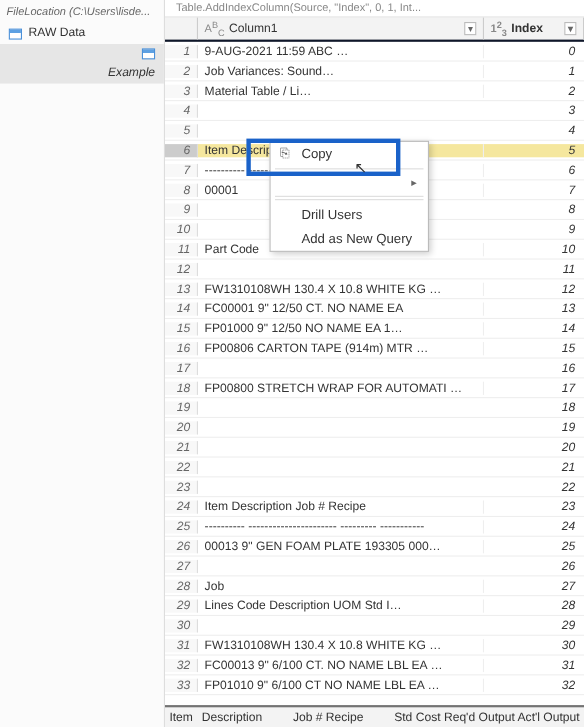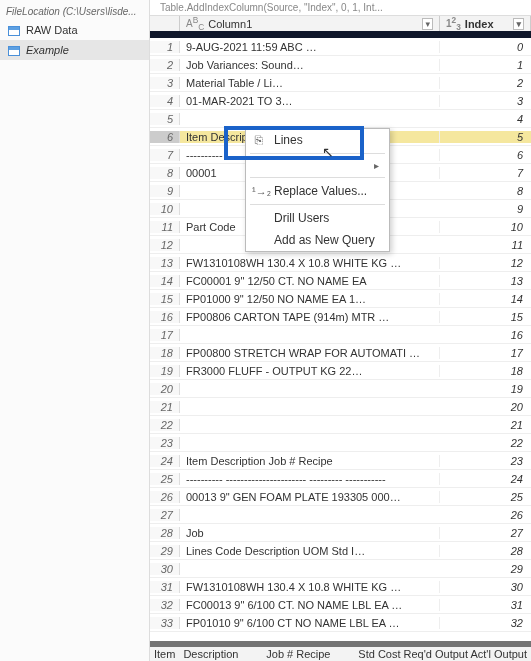--- a/index.html
+++ b/index.html
@@ -1,25 +1,25 @@
 <!DOCTYPE html>
 <html><head>
 <meta charset="utf-8">
 <style>
 * { box-sizing: border-box; margin: 0; padding: 0; font-family: "Segoe UI", Arial, sans-serif; }
 body { width: 531px; height: 661px; overflow: hidden; background: #fff; font-size: 11px; color: #333; }
 .app { display: flex; height: 100%; }
 .nav { width: 150px; border-right: 1px solid #ddd; background: #fbfbfb; padding-top: 3px; }
 .crumb { font-size: 10px; font-style: italic; color: #666; padding: 3px 6px; white-space: nowrap; overflow: hidden; text-overflow: ellipsis; }
 .nav-item { display: flex; align-items: flex-end; padding: 4px 8px; gap: 6px; cursor: pointer; }
-.nav-item.sel { background: #e6e6e6; font-style: italic; }
+.nav-item.sel { background: #e6e6e6; font-style: italic; flex-direction: column; }
 .tbl-icon { width: 12px; height: 10px; border: 1px solid #4a90d9; background: linear-gradient(#5da0e2 0 3px,#fff 3px); }
 .main { flex: 1; display: flex; flex-direction: column; min-width: 0; }
 .formula { height: 16px; border-bottom: 1px solid #ddd; font-size: 10px; color: #888; padding: 2px 10px; white-space: nowrap; overflow: hidden; }
-.hdr-row { display: flex; background: #f3f3f3; border-bottom: 7px solid #0f172a; height: 22px; }
+.hdr-row { display: flex; background: #f3f3f3; border-bottom: 2px solid #0f172a; height: 22px; }
 .row-hcell { width: 30px; border-right: 1px solid #ccc; }
 .col-h { display: flex; align-items: center; padding: 0 6px; border-right: 1px solid #ccc; font-size: 11px; gap: 4px; }
 .col-h .dd { margin-left: auto; color: #666; font-size: 9px; border: 1px solid #bbb; padding: 0 2px; background: #fff; }
 .type-ico { font-size: 10px; color: #888; }
 .c1 { width: 260px; }
 .c2 { flex: 1; font-weight: bold; }
 .grid { flex: 1; overflow: hidden; position: relative; }
 .row { display: flex; height: 18px; border-bottom: 1px solid #eee; align-items: center; }
 .rnum { width: 30px; text-align: right; padding-right: 6px; color: #666; background: #f8f8f8; border-right: 1px solid #ddd; font-style: italic; font-size: 11px; }
 .cell1 { width: 260px; padding-left: 6px; white-space: nowrap; overflow: hidden; border-right: 1px solid #eee; font-size: 11px; }
@@ -27,21 +27,21 @@
 .row.sel .rnum { background: #ccc; }
 .row.sel .cell1 { background: #f5e79e; }
 .row.sel .cell2 { background: #f5e79e; }
 .ctx { position: absolute; left: 245px; top: 128px; width: 145px; background: #fff; border: 1px solid #bbb; box-shadow: 2px 2px 6px rgba(0,0,0,.2); font-size: 12px; z-index: 10; }
 .ctx-item { display: flex; align-items: center; padding: 4px 10px 4px 28px; position: relative; cursor: pointer; }
 .ctx-item .ico { position: absolute; left: 6px; width: 14px; text-align: center; font-size: 11px; color: #555; }
 .ctx-item .arr { margin-left: auto; font-size: 10px; color: #666; }
 .ctx-sep { height: 1px; background: #ddd; margin: 2px 4px; }
 .hl { position: absolute; left: 224px; top: 126px; width: 140px; height: 34px; border: 4px solid #1a62c9; z-index: 20; pointer-events: none; }
 .cur { position: absolute; left: 322px; top: 144px; z-index: 30; pointer-events: none; font-size: 14px; }
-.status { height: 20px; border-top: 6px solid #737373; background: #f3f3f3; display: flex; align-items: center; font-size: 11px; color: #333; padding: 0 4px; gap: 8px; }
+.status { height: 20px; border-top: 2px solid #737373; background: #f3f3f3; display: flex; align-items: center; font-size: 11px; color: #333; padding: 0 4px; gap: 8px; }
 .status span { white-space: nowrap; }
 .sfill { flex: 1; }
 </style>
 </head>
 <body>
 
 <div class="app">
 
   <div class="nav">
     <div class="crumb">FileLocation (C:\Users\lisde...</div>
@@ -83,21 +83,20 @@
           <div class="cell1">                          Job Variances: Sound…</div>
           <div class="cell2">1</div>
         </div>
         <div class="row">
           <div class="rnum">3</div>
           <div class="cell1">                          Material Table / Li…</div>
           <div class="cell2">2</div>
         </div>
         <div class="row">
           <div class="rnum">4</div>
-          <div class="cell1">                          01-MAR-2021 TO 3…</div>
           <div class="cell2">3</div>
         </div>
         <div class="row">
           <div class="rnum">5</div>
           <div class="cell1"></div>
           <div class="cell2">4</div>
         </div>
         <div class="row sel">
           <div class="rnum">6</div>
           <div class="cell1">Item      Description           Job #  Recipe</div>
@@ -157,21 +156,20 @@
           <div class="rnum">17</div>
           <div class="cell2">16</div>
         </div>
         <div class="row">
           <div class="rnum">18</div>
           <div class="cell1">  FP00800     STRETCH WRAP FOR AUTOMATI …</div>
           <div class="cell2">17</div>
         </div>
         <div class="row">
           <div class="rnum">19</div>
-          <div class="cell1">  FR3000      FLUFF - OUTPUT           KG      22…</div>
           <div class="cell2">18</div>
         </div>
         <div class="row">
           <div class="rnum">20</div>
           <div class="cell1"></div>
           <div class="cell2">19</div>
         </div>
         <div class="row">
           <div class="rnum">21</div>
           <div class="cell1"></div>
@@ -246,32 +244,28 @@
       <span>Job #  Recipe</span>
       <span class="sfill"></span>
       <span>Std Cost Req'd Output Act'l Output</span>
     </div>
   </div>
 </div>
 
 <div class="ctx">
   <div class="ctx-item">
     <span class="ico">⎘</span>
-    <span>Lines</span>
+    <span>Copy</span>
   </div>
   <div class="ctx-sep"></div>
   <div class="ctx-item">
     <span></span>
     <span class="arr">▸</span>
   </div>
   <div class="ctx-sep"></div>
-  <div class="ctx-item">
-    <span class="ico">¹→₂</span>
-    <span>Replace Values...</span>
-  </div>
   <div class="ctx-sep"></div>
   <div class="ctx-item">
     <span>Drill Users</span>
   </div>
   <div class="ctx-item">
     <span>Add as New Query</span>
   </div>
 </div>
 
 <div class="hl"></div>

